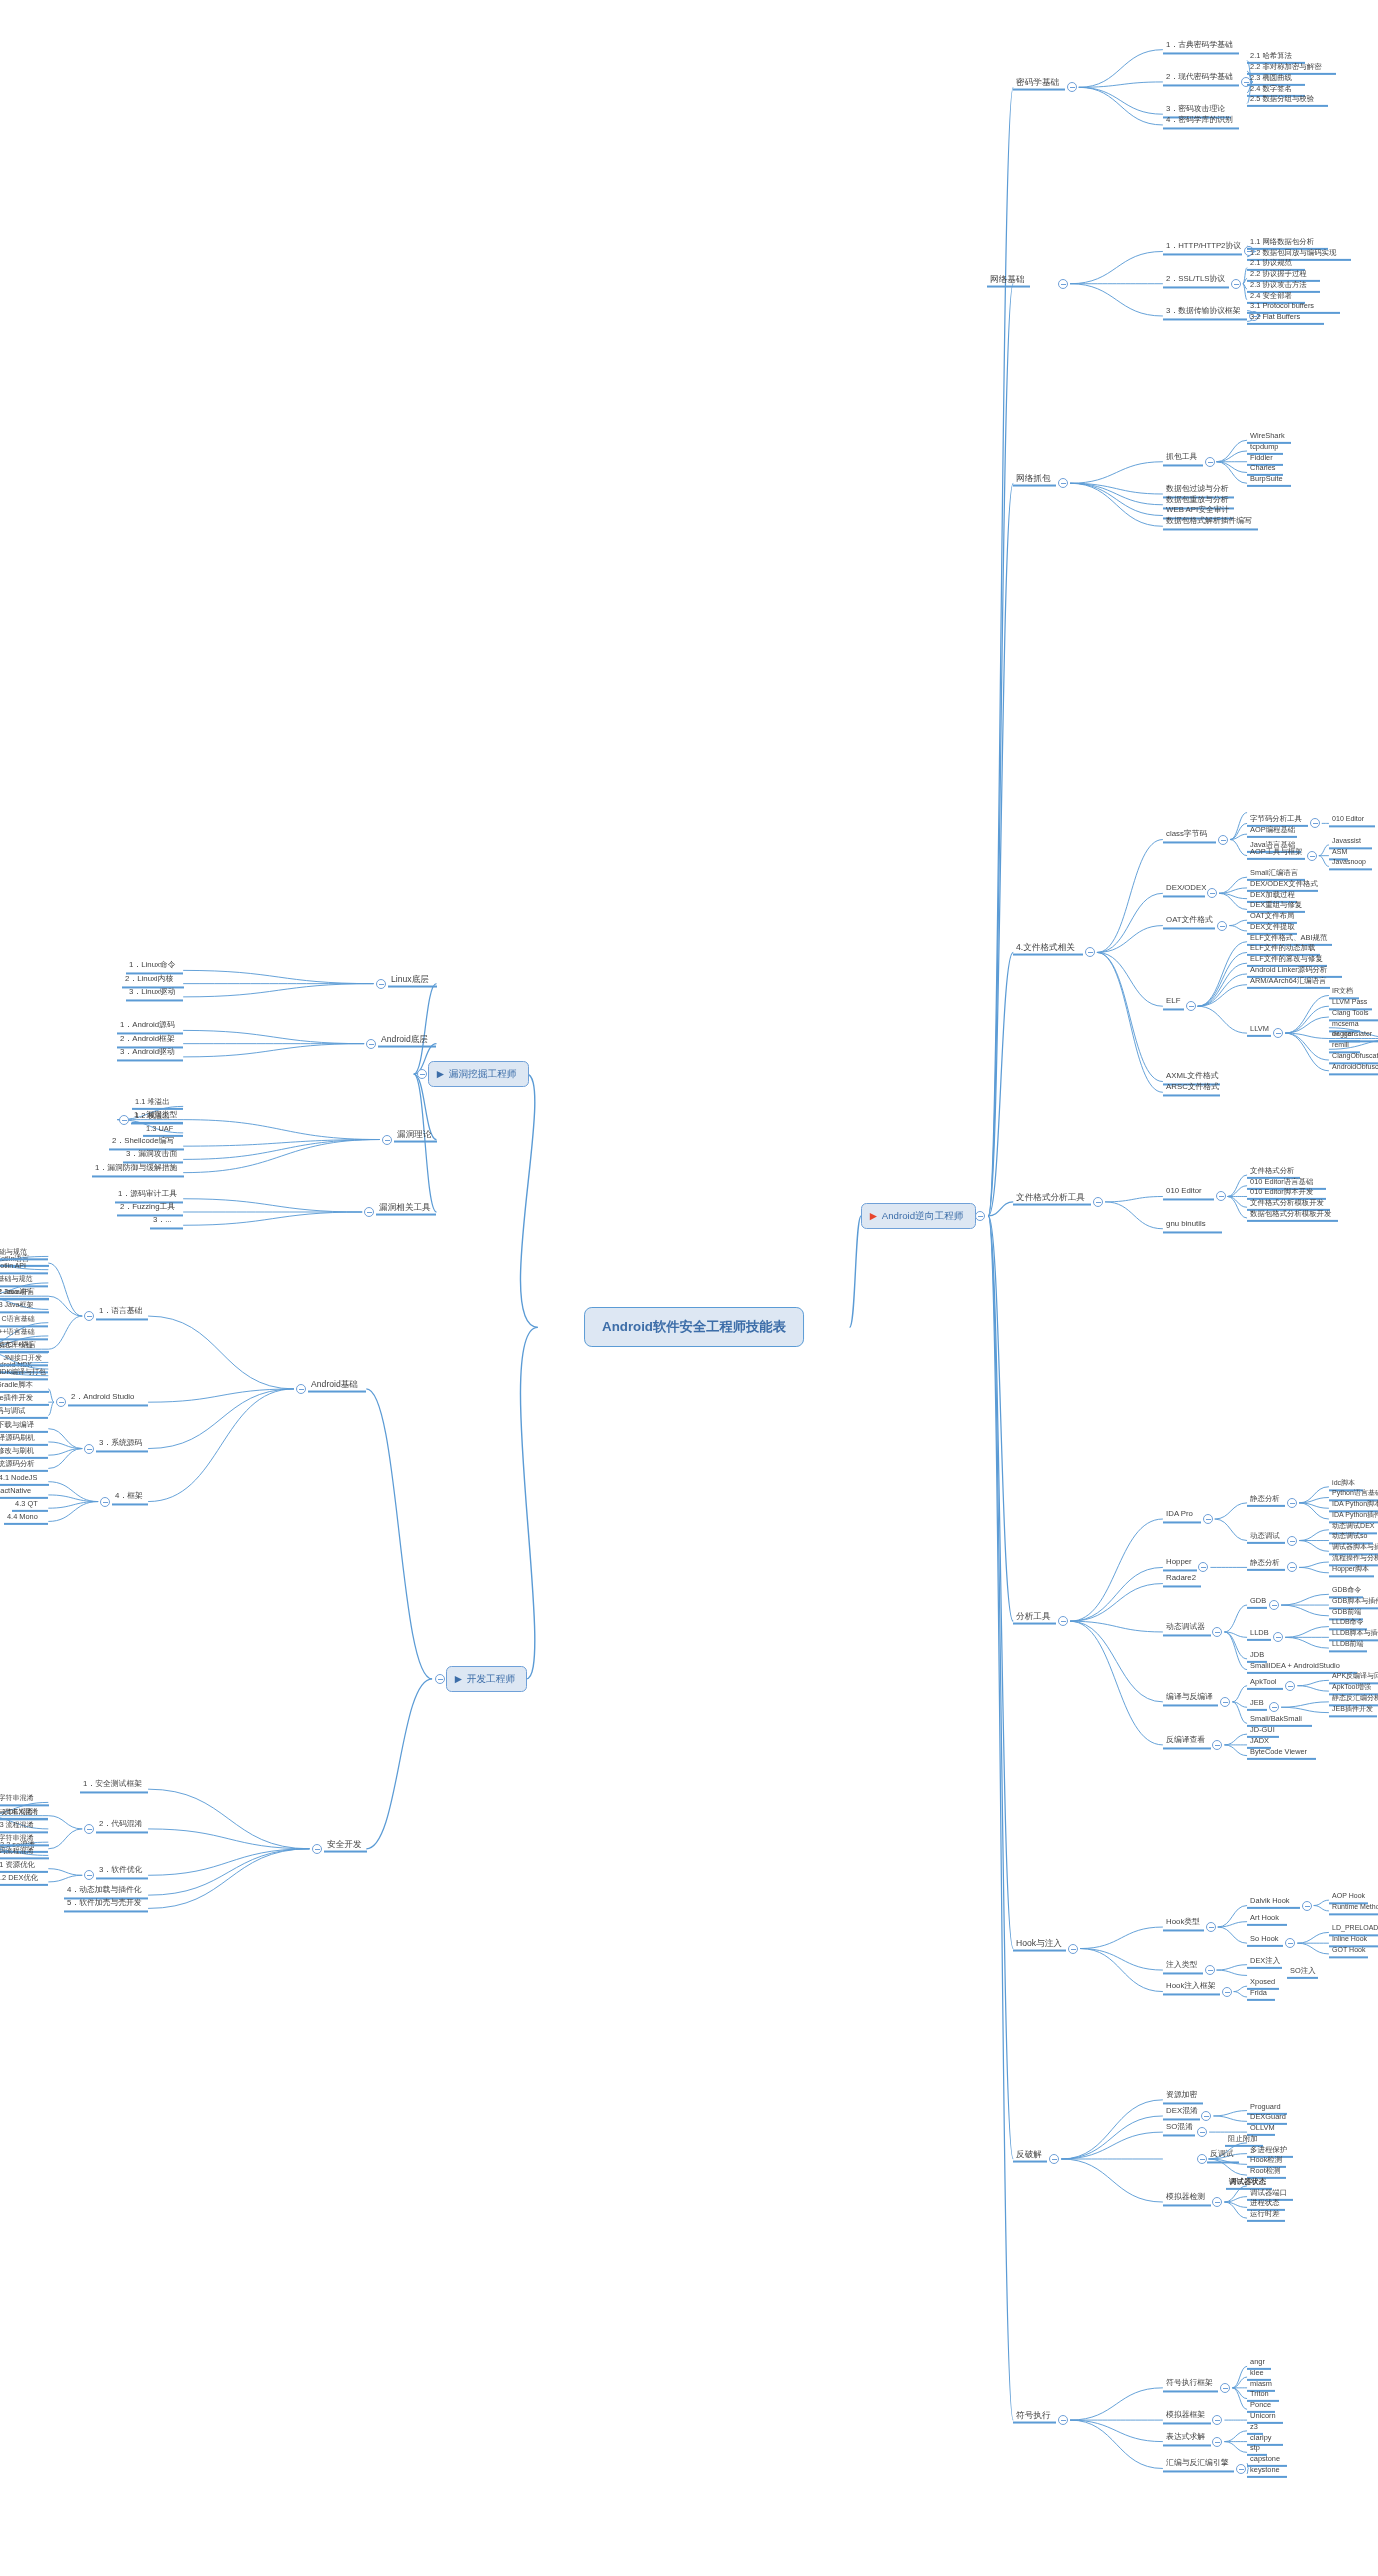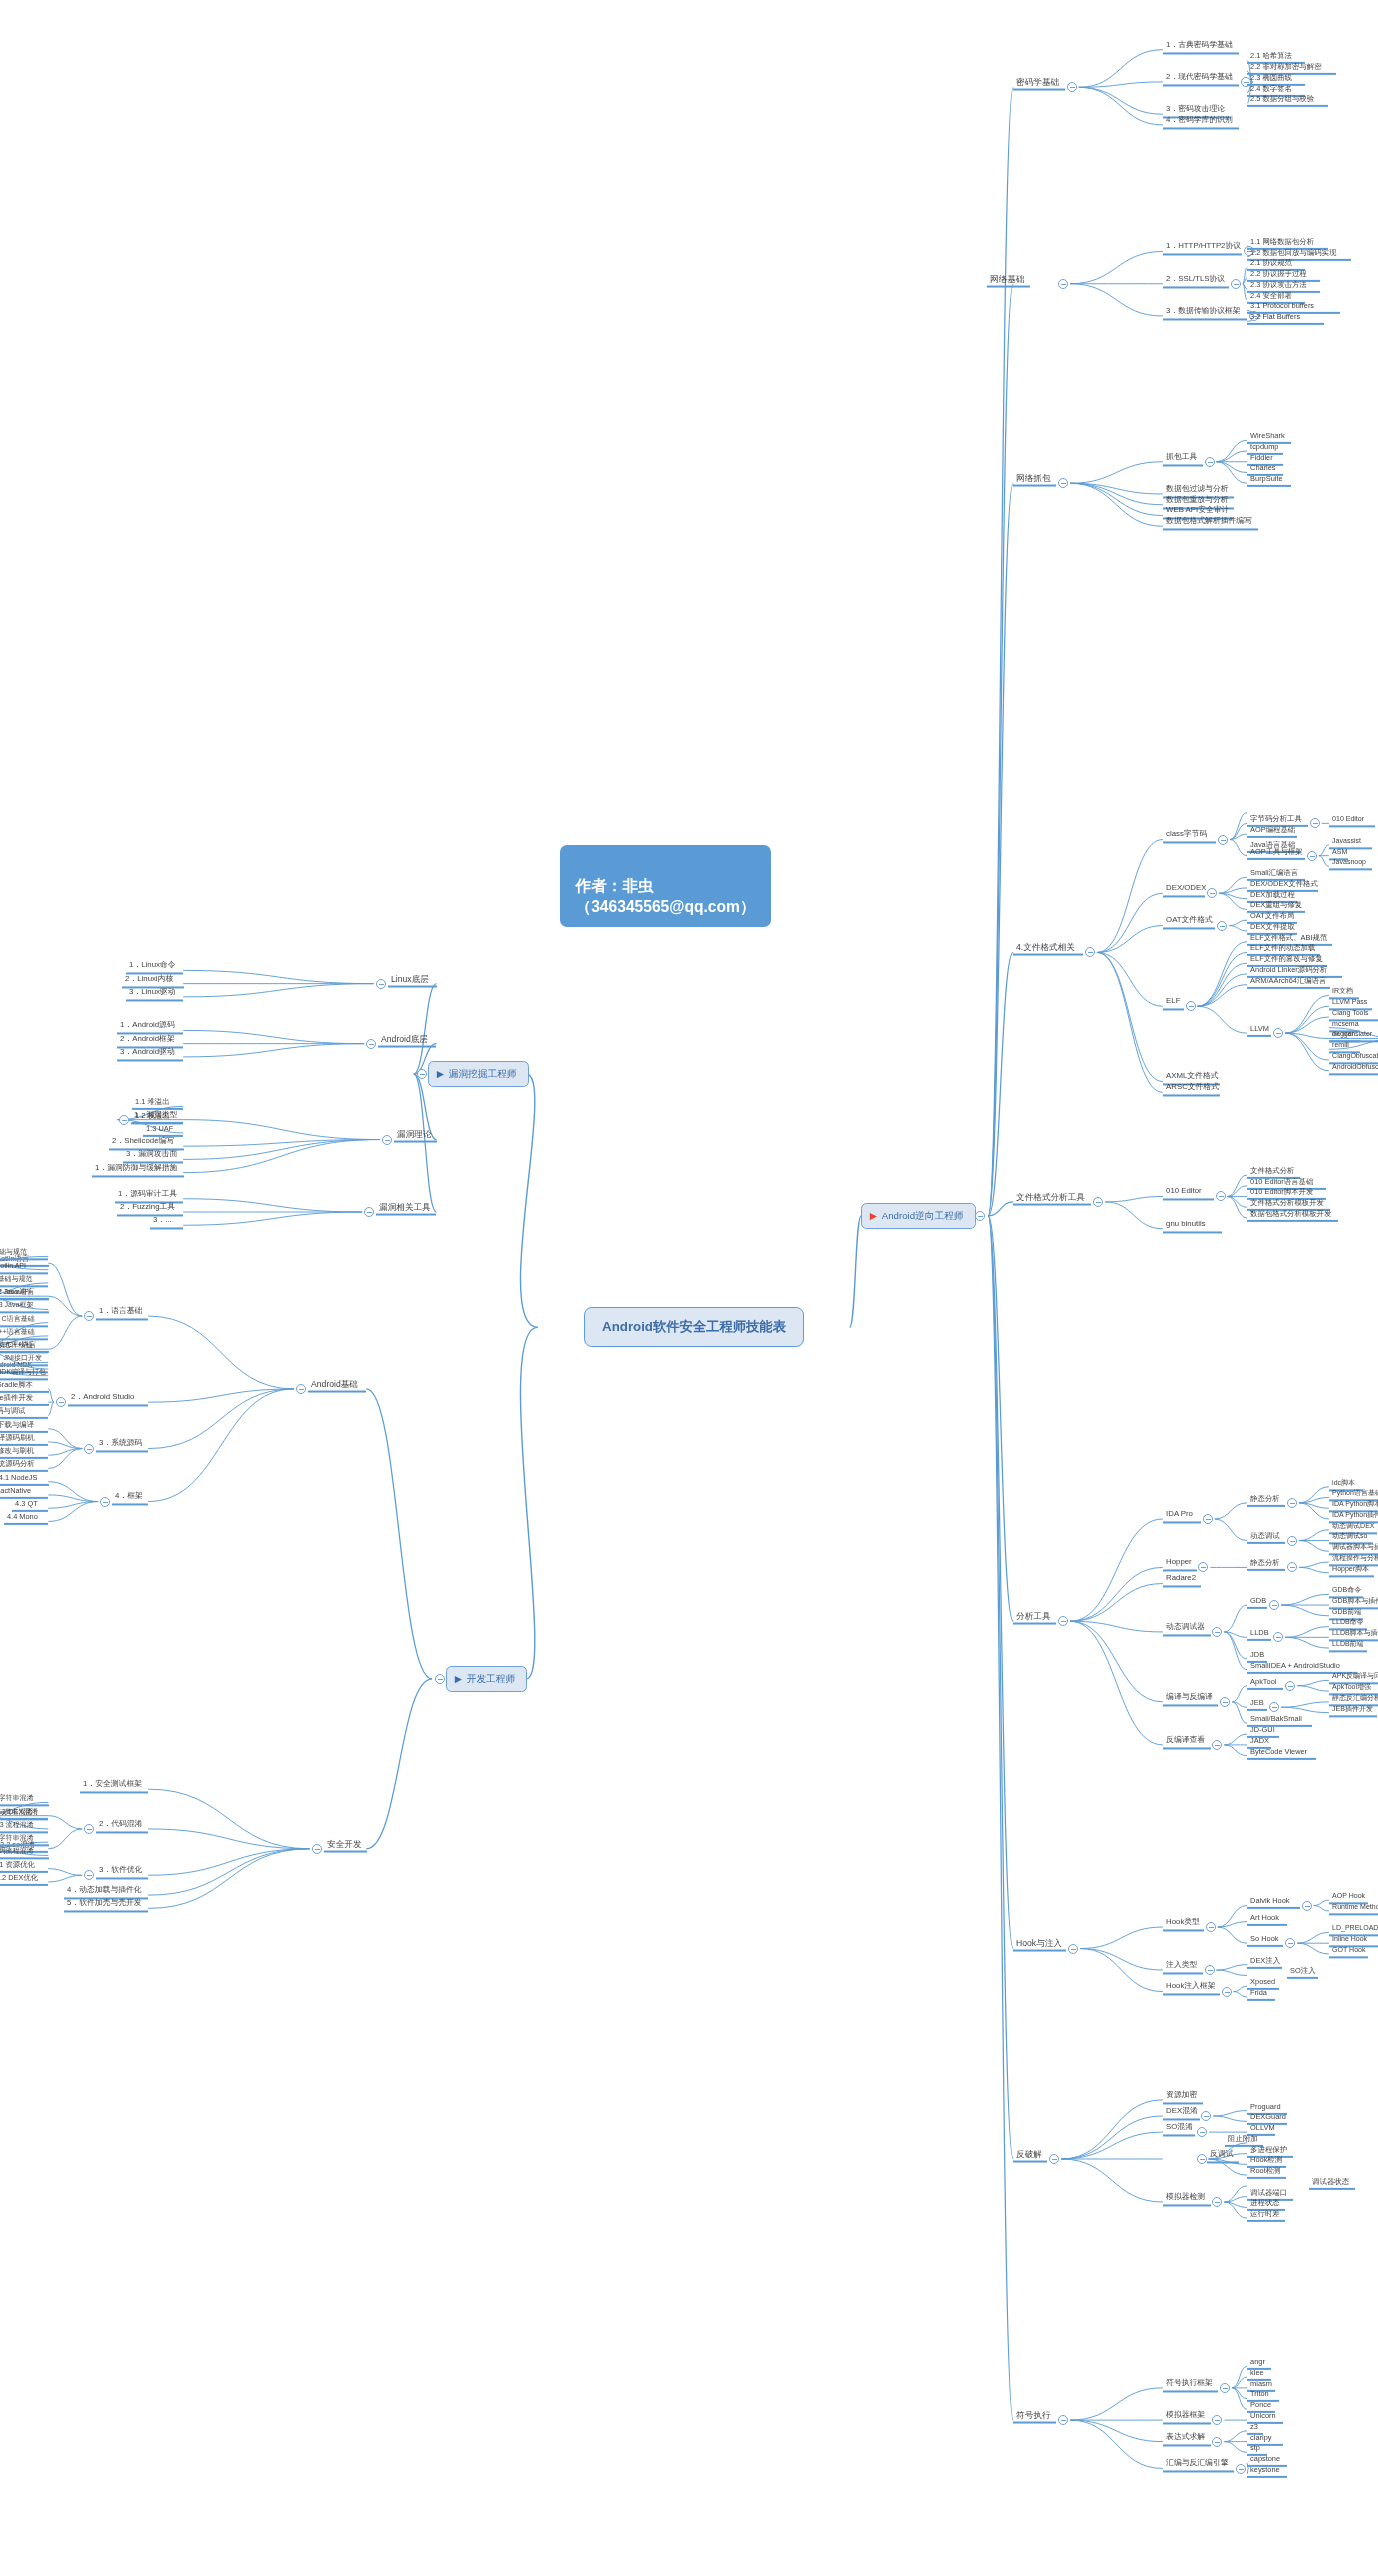--- a/index.html
+++ b/index.html
@@ -509,21 +509,21 @@
       <div class="tog" style="left: 1202px; top: 2132px;"></div>
       <div class="node d4" style="left: 1247px; top: 2136px; width: 28px;"><span>OLLVM</span></div>
       <div class="node d3" style="left: 1163px; top: 2163px; width: 32px; margin-left: 44px;"><span>反调试</span></div>
       <div class="tog" style="left: 1202px; top: 2159px;"></div>
       <div class="node d4" style="left: 1225px; top: 2147px; width: 38px; font-family: Liberation Serif, serif;"><span>阻止附加</span></div>
       <div class="node d4" style="left: 1247px; top: 2158px; width: 46px;"><span>多进程保护</span></div>
       <div class="node d4" style="left: 1247px; top: 2168px; width: 39px;"><span>Hook检测</span></div>
       <div class="node d4" style="left: 1247px; top: 2179px; width: 39px;"><span>Root检测</span></div>
       <div class="node d3" style="left: 1163px; top: 2206px; width: 48px;"><span>模拟器检测</span></div>
       <div class="tog" style="left: 1217px; top: 2202px;"></div>
-      <div class="node d4" style="left: 1309px; top: 2190px; width: 46px;"><span>调试器状态</span></div>
+      <div class="node d4" style="left: 1226px; top: 2190px; width: 46px; font-weight: bold;"><span>调试器状态</span></div>
       <div class="node d4" style="left: 1247px; top: 2201px; width: 46px;"><span>调试器端口</span></div>
       <div class="node d4" style="left: 1247px; top: 2211px; width: 38px;"><span>进程状态</span></div>
       <div class="node d4" style="left: 1247px; top: 2222px; width: 38px;"><span>运行时差</span></div>
       <div class="node d2" style="left: 1013px; top: 2424px; width: 43px;"><span>符号执行</span></div>
       <div class="tog" style="left: 1063px; top: 2420px;"></div>
       <div class="node d3" style="left: 1163px; top: 2392px; width: 55px;"><span>符号执行框架</span></div>
       <div class="tog" style="left: 1225px; top: 2388px;"></div>
       <div class="node d4" style="left: 1247px; top: 2370px; width: 24px;"><span>angr</span></div>
       <div class="node d4" style="left: 1247px; top: 2381px; width: 24px;"><span>klee</span></div>
       <div class="node d4" style="left: 1247px; top: 2392px; width: 28px;"><span>miasm</span></div>
@@ -628,18 +628,14 @@
       <div class="node d4" style="left: -10px; top: 1873px; width: 58px;"><span>3.1  资源优化</span></div>
       <div class="node d4" style="left: -7.2px; top: 1886px; width: 55px;"><span>3.2  DEX优化</span></div>
       <div class="node d3" style="left: 64px; top: 1899px; width: 84px;"><span>4．动态加载与插件化</span></div>
       <div class="node d3" style="left: 64px; top: 1912px; width: 84px;"><span>5．软件加壳与壳开发</span></div>
     </div>
 
   <div class="root" id="rootnode" style="left: 694px; top: 1327px;">
     <span>Android软件安全工程师技能表</span>
   </div>
 
-  <div class="author" id="authorbadge" style="left: 560px; top: 845px;">
-    <span>作者：非虫
-（346345565@qq.com）</span>
-  </div>
 </div>
 
 
 </body></html>

